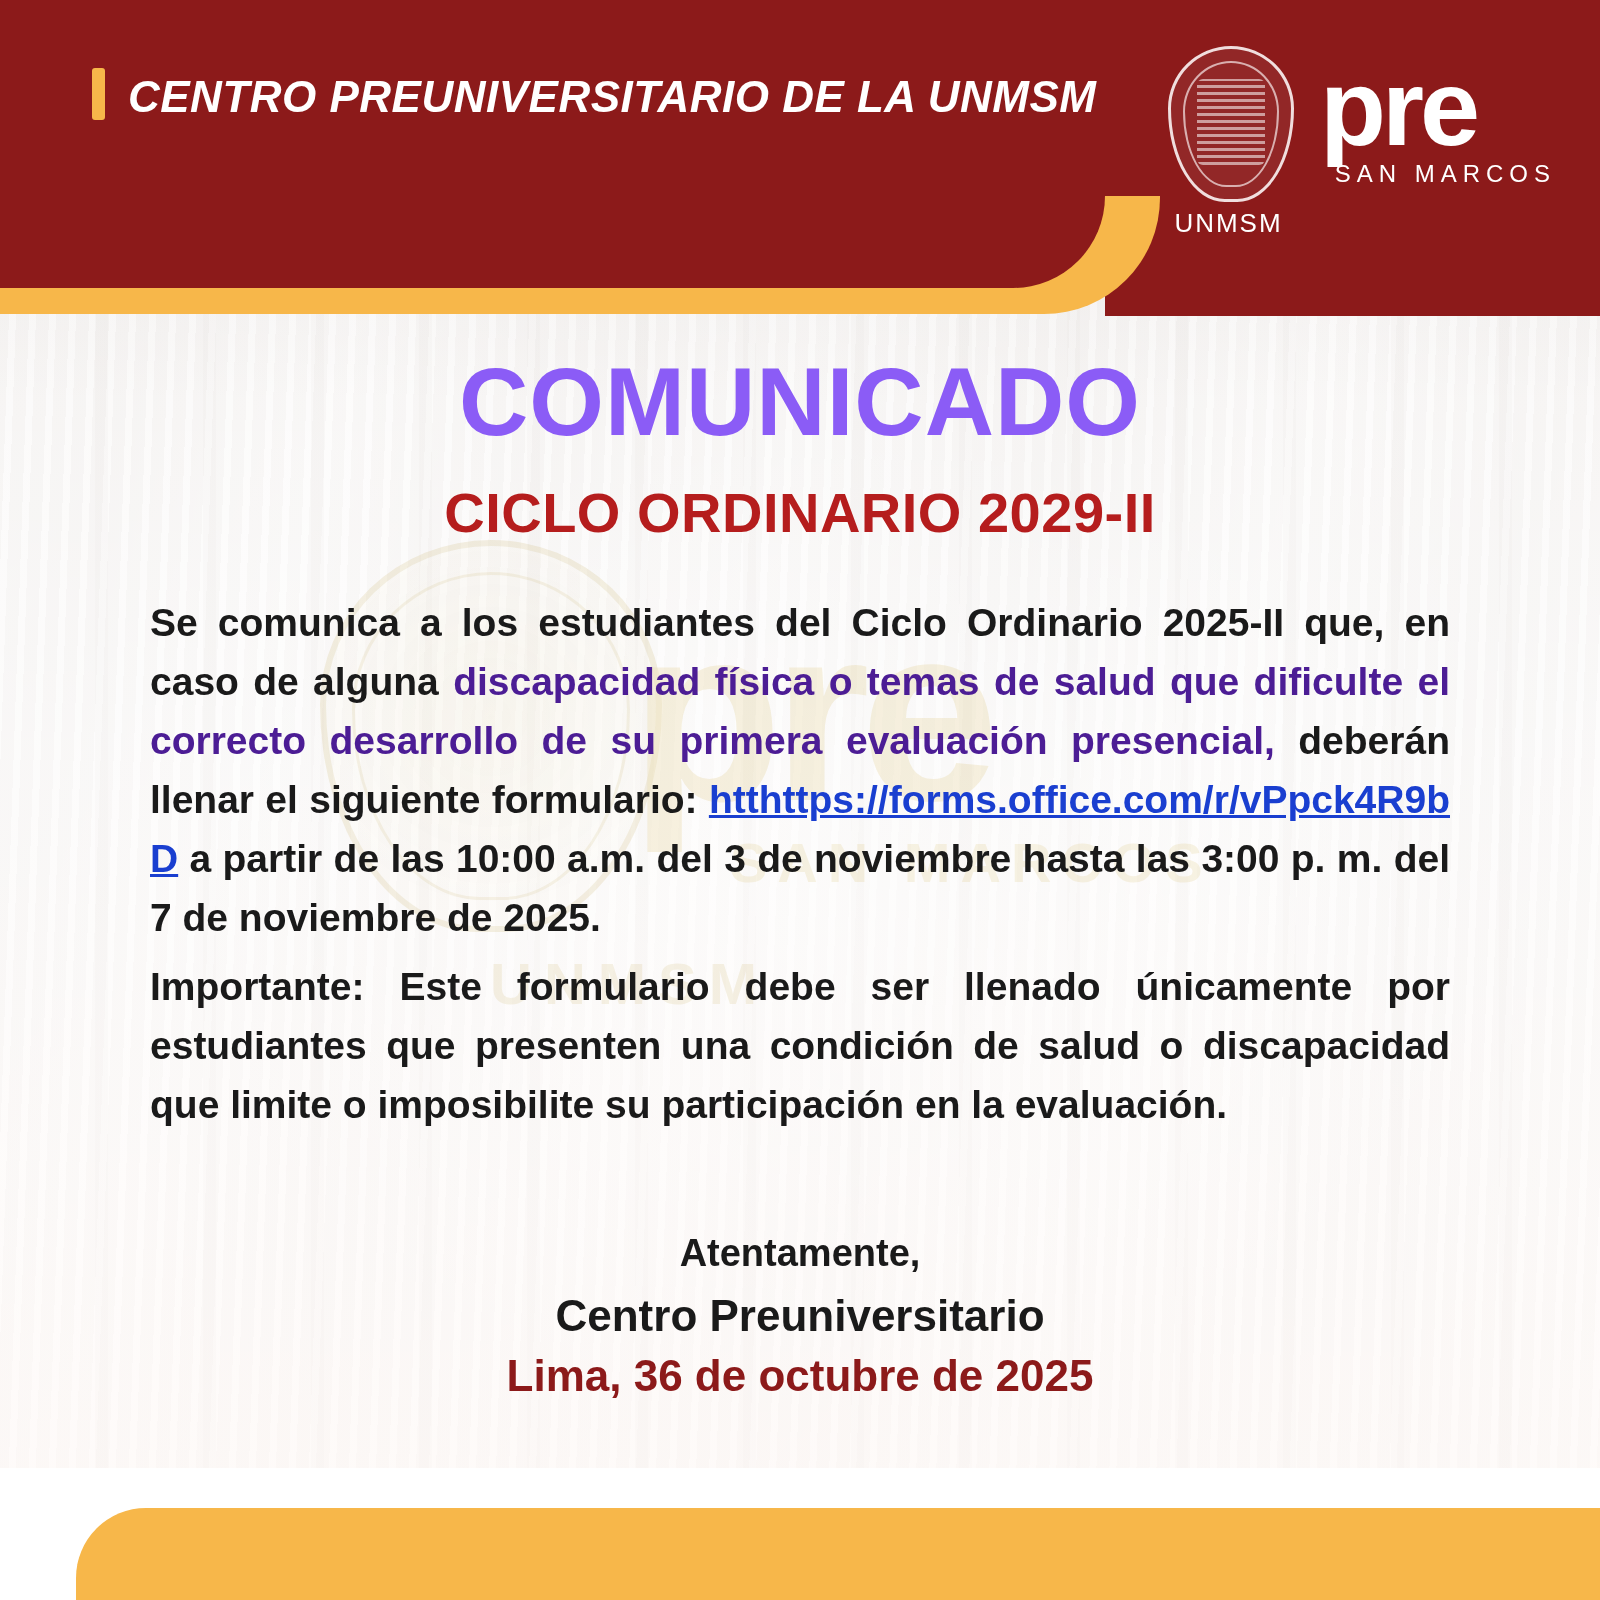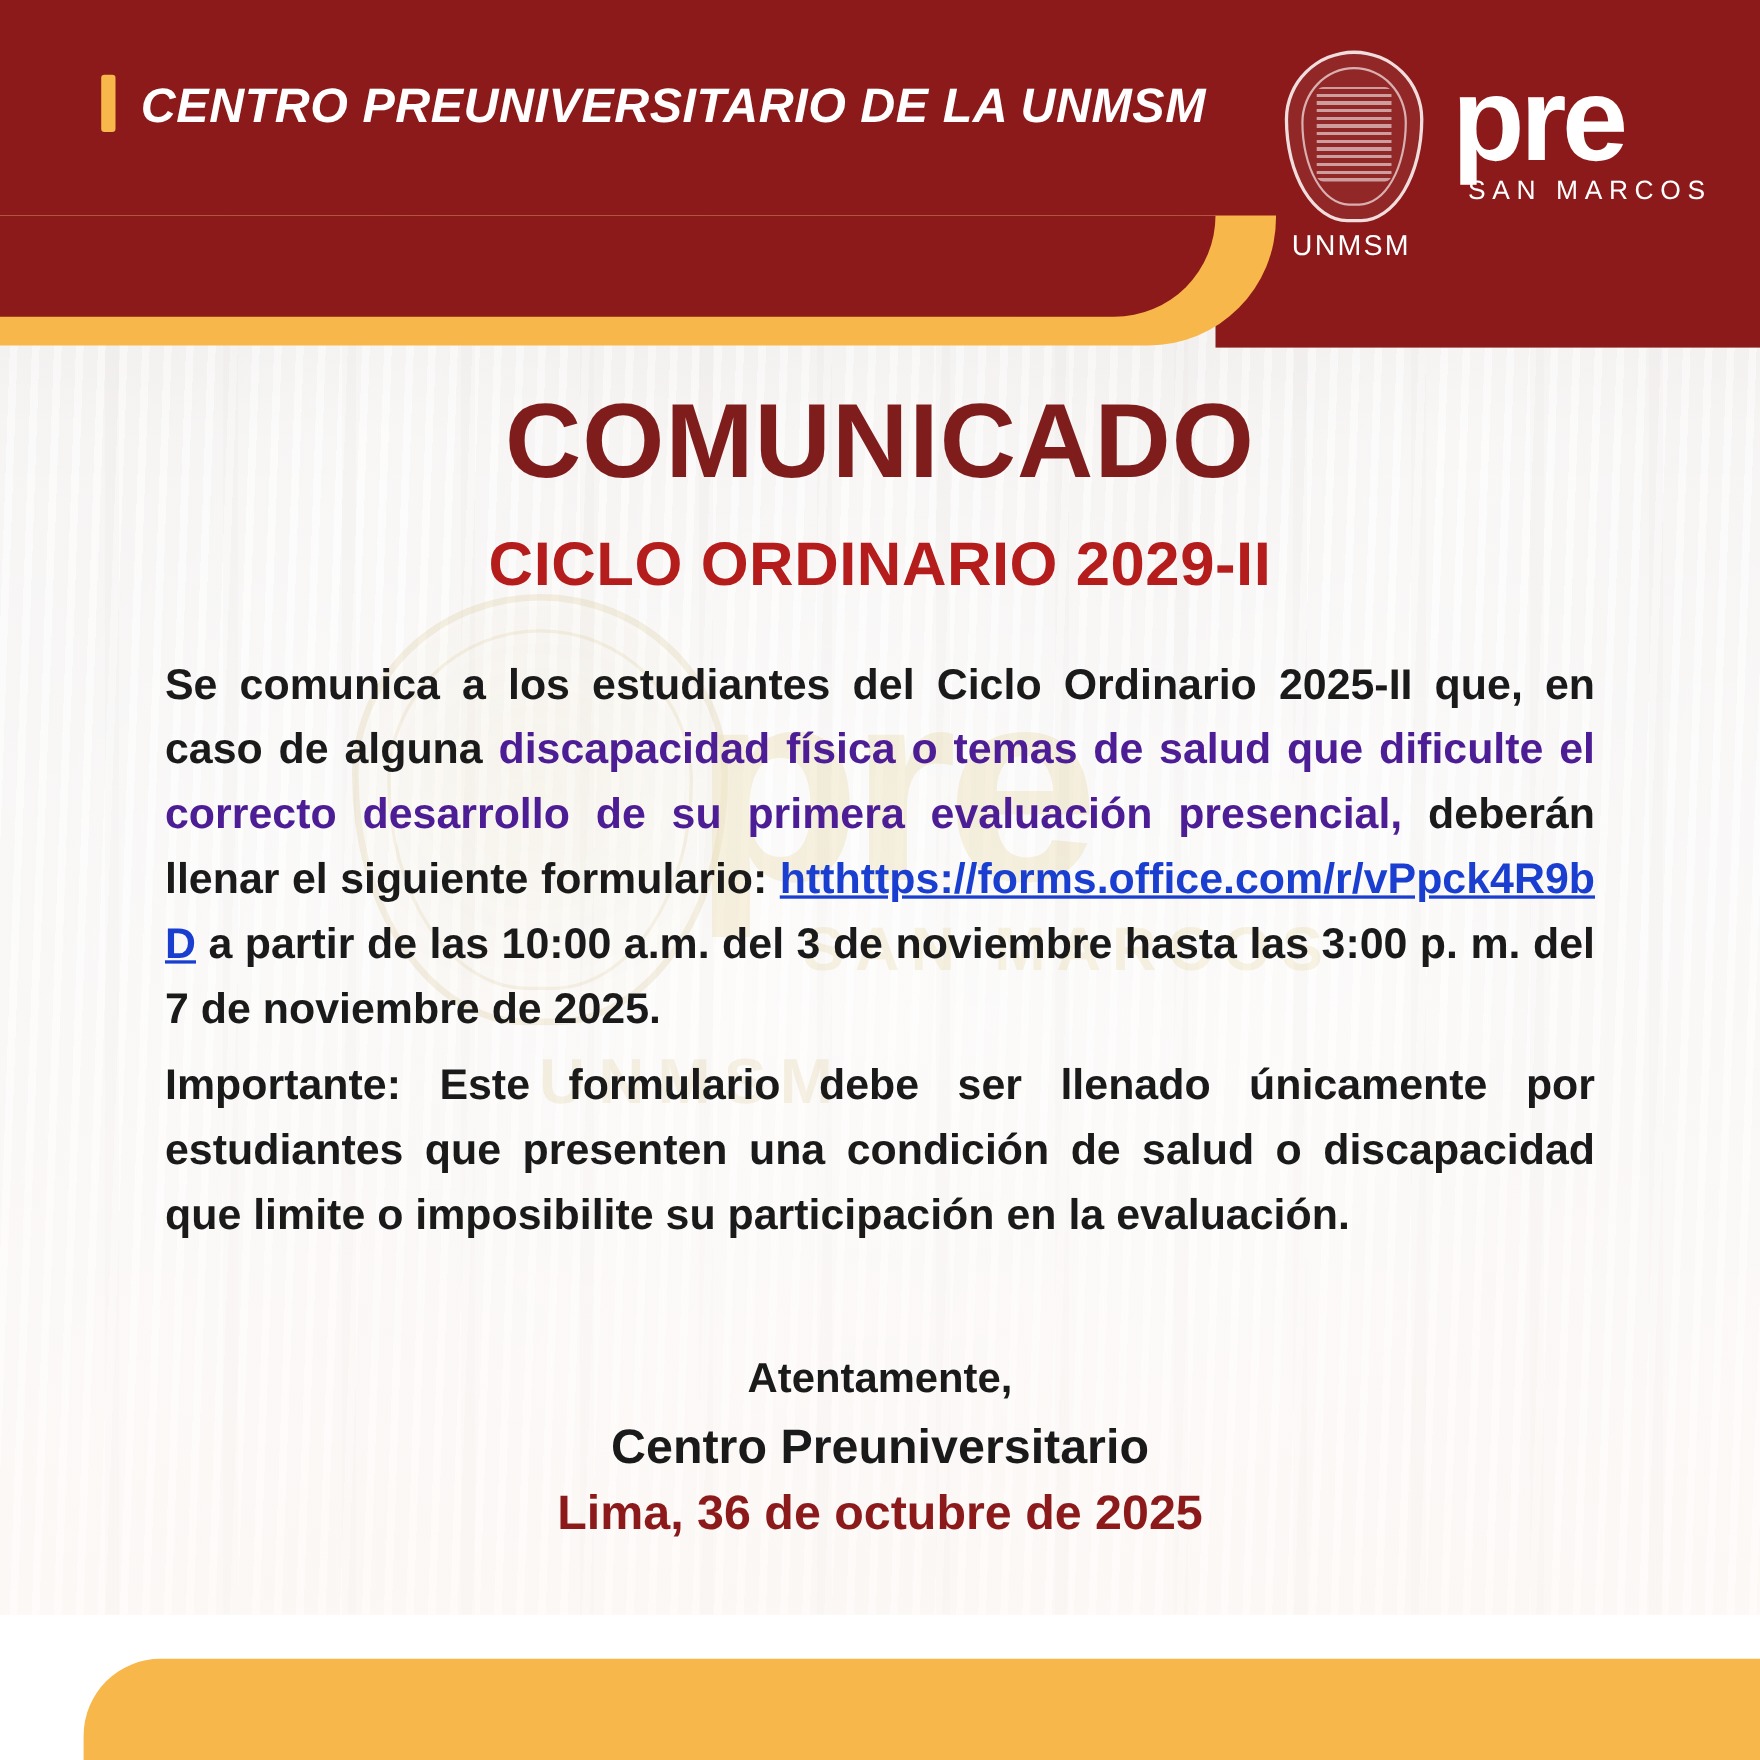--- a/index.html
+++ b/index.html
@@ -257,21 +257,21 @@
     position: absolute;
     left: 150px;
     top: 350px;
     width: 1300px;
     z-index: 4;
   }
   .comunicado {
     text-align: center;
     font-size: 96px;
     font-weight: 700;
-    color: #7f1d1d;
+    color: #8b5cf6;
     letter-spacing: 1px;
     line-height: 104px;
     margin: 0 0 26px 0;
   }
   .ciclo {
     text-align: center;
     font-size: 56px;
     font-weight: 700;
     color: #b51d1d;
     letter-spacing: 0.5px;

